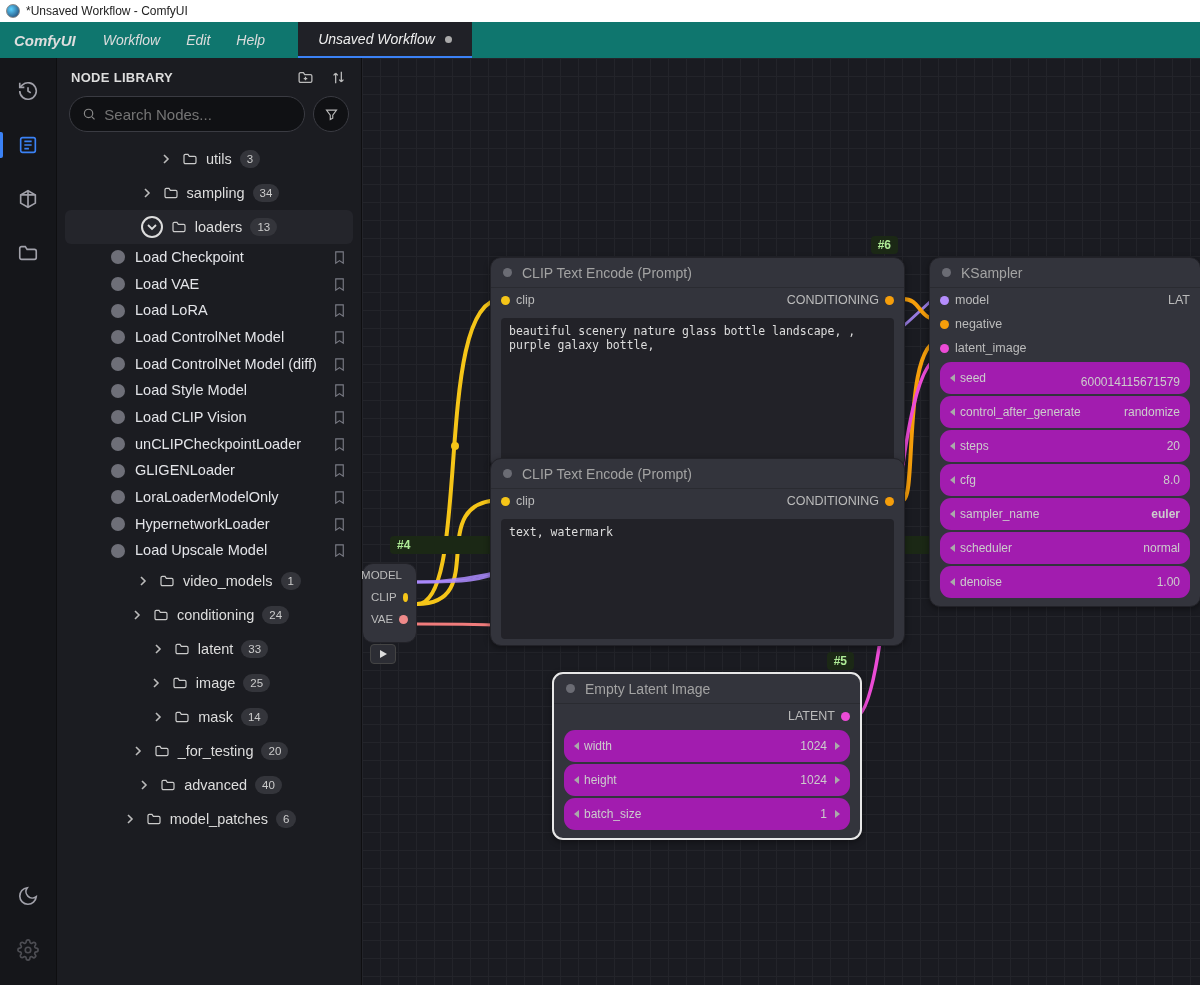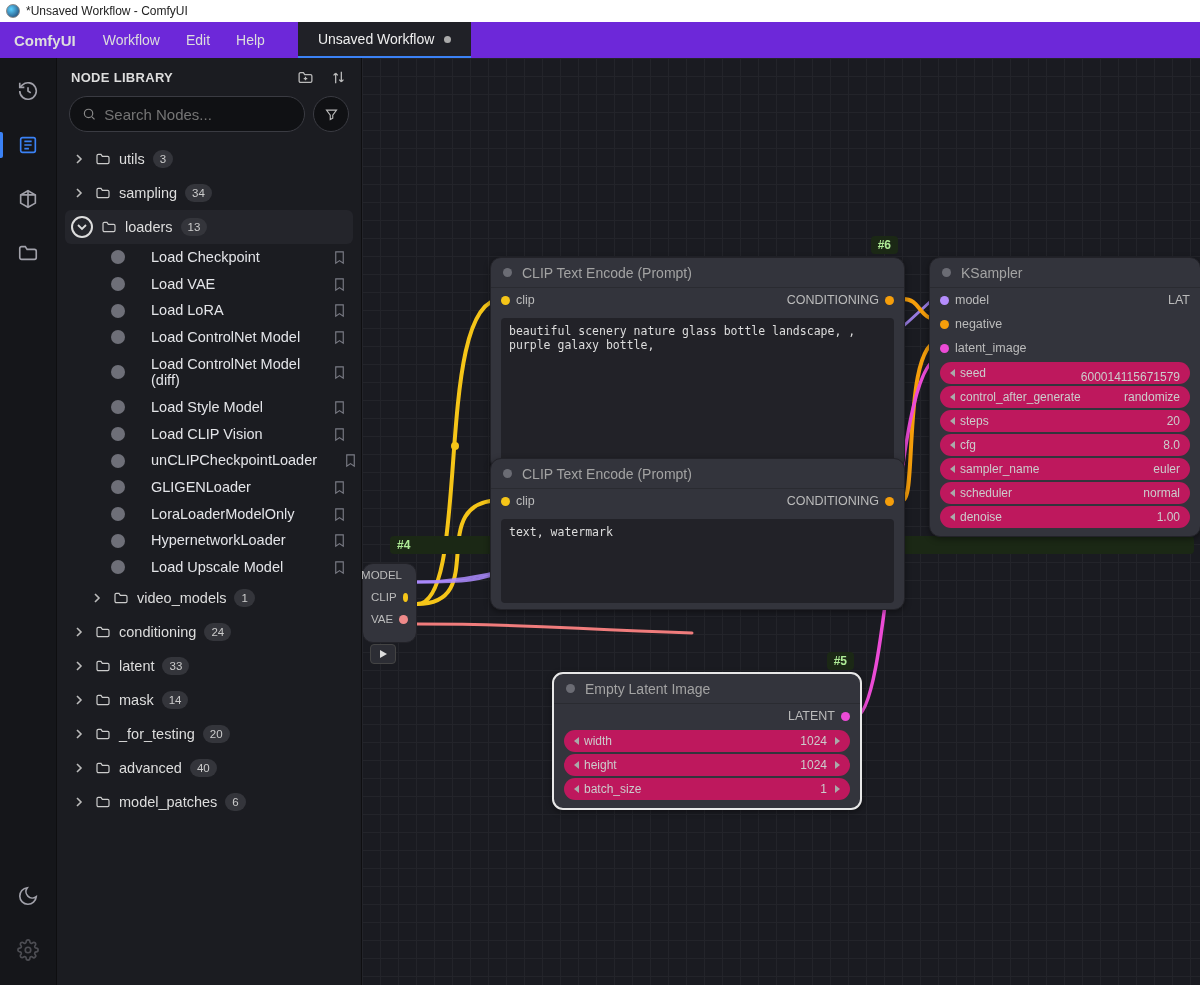--- a/index.html
+++ b/index.html
@@ -2,21 +2,21 @@
 <html><head>
 <meta charset="utf-8">
 <style>
   * { box-sizing: border-box; margin:0; padding:0; font-family: -apple-system, BlinkMacSystemFont, "Segoe UI", Arial, sans-serif; }
   body { width:1200px; height:985px; background:#fff; overflow:hidden; }
   
   .win-titlebar { height:22px; background:#fff; display:flex; align-items:center; padding:0 6px; font-size:12px; color:#222; }
   .win-titlebar .win-icon { width:14px; height:14px; border-radius:50%; margin-right:6px; background: radial-gradient(circle at 35% 35%, #5bd1ff, #1b3a66); border:1px solid #888; position:relative;}
   .app-frame { height:963px; background:#15161a; display:flex; flex-direction:column; }
   
-  .menubar { height:36px; background:#6d28d9; display:flex; align-items:stretch; color:#ddd; font-size:14px; }
+  .menubar { height:36px; background:#0f766e; display:flex; align-items:stretch; color:#ddd; font-size:14px;font-style:italic; }
   .brand { font-weight:700; padding:0 14px; display:flex; align-items:center; font-size:15px;}
   .menu-item { padding:0 13px; display:flex; align-items:center; cursor:pointer; }
   .tab-strip { display:flex; align-items:stretch; margin-left:20px;}
   .tab { padding:0 20px; display:flex; align-items:center; gap:10px; background:#202127; border-bottom:2px solid #3b82f6; color:#eee; font-size:14px;}
   .tab .dot { width:7px; height:7px; border-radius:50%; background:#aaa;}
   
   .body-row { flex:1; display:flex; overflow:hidden;}
   .rail { width:57px; background:#15161a; display:flex; flex-direction:column; align-items:center; padding-top:22px; gap:32px; border-right:1px solid #0e0e10;}
   .rail .rail-icon { width:22px; height:22px; color:#a1a1aa; display:flex; align-items:center; justify-content:center; cursor:pointer;}
   .rail .rail-icon.active { color:#3b82f6; }
@@ -24,48 +24,48 @@
   .rail-bottom { margin-top:auto; padding-bottom:24px; display:flex; flex-direction:column; gap:32px; align-items:center;}
   
   .sidebar { width:305px; background:#1b1c21; color:#ddd; display:flex; flex-direction:column; border-right:1px solid #0e0e10; overflow-y:auto;}
   .sidebar-header { height:38px; display:flex; align-items:center; padding:0 14px; font-size:13px; font-weight:600; letter-spacing:.3px; justify-content:space-between;}
   .sidebar-header .hdr-icons{ display:flex; gap:16px; color:#bbb;}
   .search-row { padding:0 12px 8px; display:flex; gap:8px;}
   .search-box { flex:1; height:36px; border-radius:18px; border:1px solid #3a3b42; background:#101114; display:flex; align-items:center; padding:0 12px; gap:8px; color:#7a7c85; font-size:15px;}
   .search-box input{ background:none;border:none;outline:none;color:#f97316;font-size:15px;width:100%;}
   .filter-btn { width:36px; height:36px; border-radius:18px; border:1px solid #3a3b42; background:#101114; display:flex; align-items:center; justify-content:center;color:#bbb;}
   .tree { padding:2px 8px 20px; font-size:14.5px;}
-  .tree-row { display:flex; align-items:center; height:34px; gap:8px; border-radius:6px; padding:0 6px; cursor:pointer;}
+  .tree-row { display:flex; align-items:center; height:34px; gap:8px; border-radius:6px; padding:0 6px; cursor:pointer;justify-content:center;}
   .tree-row.level2 { padding-left:24px;}
   .tree-row.expanded { background:#24252b;}
   .tree-row.expanded .exp-circle{ border:2px solid #ddd; border-radius:50%; width:22px;height:22px;display:flex;align-items:center;justify-content:center;}
   .chev { width:16px; display:flex; justify-content:center; color:#bbb;}
   .folder-icon{ color:#ccc;}
   .count-pill { background:#34353b; border-radius:9px; min-width:20px; height:18px; padding:0 7px; font-size:11.5px; display:inline-flex; align-items:center; justify-content:center; color:#ccc;}
-  .leaf-row { display:flex; align-items:center; padding:5px 6px 5px 46px; gap:26px; border-radius:6px; cursor:pointer;}
+  .leaf-row { display:flex; align-items:center; padding:5px 6px 5px 46px; gap:10px; border-radius:6px; cursor:pointer;}
   .leaf-dot{ width:14px;height:14px;border-radius:50%; background:#6e6f78; flex:none;}
   .leaf-label{ flex:1; color:#e3e4e8; font-size:14.5px; line-height:1.15;}
   .bookmark{ color:#7b7c86;}
   
   .canvas { flex:1; position:relative; background:#1a1b21;
             background-image:
               linear-gradient(#23242a 1px, transparent 1px),
               linear-gradient(90deg,#23242a 1px, transparent 1px);
             background-size: 18px 18px; overflow:hidden;}
   .wires{ position:absolute; left:0; top:0; width:100%; height:100%; pointer-events:none;}
   .node { position:absolute; background:#33343c; border:1px solid #222228; border-radius:11px; box-shadow:0 2px 6px rgba(0,0,0,.4); }
   .node .title{ height:30px; display:flex; align-items:center; gap:10px; padding:0 12px; color:#a3a3a3; font-size:14px; border-bottom:1px solid #2a2b31; }
   .node .title .tdot{ width:9px;height:9px;border-radius:50%; background:#6b6c74;}
   .port-row{ height:24px; display:flex; align-items:center; justify-content:space-between; padding:0 10px; font-size:12.5px; color:#bbb;}
   .port-label{ display:flex; align-items:center; gap:6px;}
   .port-dot{ width:9px;height:9px;border-radius:50%;}
   .yellow{background:#f5c518;} .orange{background:#f59e0b;} .pink{background:#ec4bd6;} .purple{background:#b58dfd;} .red{background:#ef8a8a;}
   .textarea{ margin:6px 10px; height:146px; background:#222228; border-radius:4px; padding:6px 8px; font-family: "Consolas", monospace; font-size:11.5px; color:#ddd; }
   .node-tag{ position:absolute; top:-22px; right:6px; background:#1b2815; color:#aeeb96; font-size:12px; font-weight:700; padding:2px 7px; border-radius:4px;}
-  .widget{ height:22px; margin:2px 10px; background:#be185d; border-radius:11px; display:flex; align-items:center; justify-content:space-between; padding:8px 10px; font-size:12px; color:#ccc; }
+  .widget{ height:32px; margin:2px 10px; background:#a21caf; border-radius:11px; display:flex; align-items:center; justify-content:space-between; padding:8px 10px; font-size:12px; color:#ccc; }
   .widget .wlabel{ display:flex; align-items:center; gap:5px;}
   .tri{ width:0;height:0;border-top:4px solid transparent;border-bottom:4px solid transparent;}
   .tri.left{ border-right:5px solid #aaa;}
   .tri.right{ border-left:5px solid #aaa;}
   .stub{ position:absolute; background:#33343c; border:1px solid #222228; border-radius:11px;}
   .stub .stub-port{ display:flex;align-items:center;justify-content:flex-end;gap:6px;padding:0 8px;height:22px;font-size:11.5px;color:#bbb;}
   .play-btn{ position:absolute; width:26px;height:20px;background:#2c2d34;border:1px solid #444;border-radius:4px;display:flex;align-items:center;justify-content:center;color:#ddd;}
   svg{ display:block;}
   
   .sidebar::-webkit-scrollbar{width:0;}
@@ -366,20 +366,34 @@
             <span class="chev">
               <svg width="12" height="12" viewBox="0 0 12 12">
                 <path d="M4 2l4 4-4 4" stroke="#bbb" stroke-width="1.6" fill="none"></path>
               </svg>
             </span>
             <span class="folder-icon">
               <svg width="16" height="16" viewBox="0 0 24 24" fill="none" stroke="currentColor" stroke-width="1.8">
                 <path d="M3 7a2 2 0 0 1 2-2h4l2 3h8a2 2 0 0 1 2 2v7a2 2 0 0 1-2 2H5a2 2 0 0 1-2-2V7z"></path>
               </svg>
             </span>
+            <span>image</span>
+            <span class="count-pill">25</span>
+          </div>
+          <div class="tree-row">
+            <span class="chev">
+              <svg width="12" height="12" viewBox="0 0 12 12">
+                <path d="M4 2l4 4-4 4" stroke="#bbb" stroke-width="1.6" fill="none"></path>
+              </svg>
+            </span>
+            <span class="folder-icon">
+              <svg width="16" height="16" viewBox="0 0 24 24" fill="none" stroke="currentColor" stroke-width="1.8">
+                <path d="M3 7a2 2 0 0 1 2-2h4l2 3h8a2 2 0 0 1 2 2v7a2 2 0 0 1-2 2H5a2 2 0 0 1-2-2V7z"></path>
+              </svg>
+            </span>
             <span>mask</span>
             <span class="count-pill">14</span>
           </div>
           <div class="tree-row">
             <span class="chev">
               <svg width="12" height="12" viewBox="0 0 12 12">
                 <path d="M4 2l4 4-4 4" stroke="#bbb" stroke-width="1.6" fill="none"></path>
               </svg>
             </span>
             <span class="folder-icon">
@@ -483,21 +497,21 @@
         <div class="port-row">
           <div class="port-label">
               <span class="port-dot yellow"></span>
               <span>clip</span>
             </div>
           <div class="port-label">
               <span>CONDITIONING</span>
               <span class="port-dot orange"></span>
             </div>
         </div>
-        <div class="textarea" style="height:84px;">text, watermark</div>
+        <div class="textarea" style="height:120px;">text, watermark</div>
       </div>
 
       <div class="node" style="left:190px;top:614px;width:310px;border:2px solid #e8e8e8;">
         <div class="node-tag">#5</div>
         <div class="title">
             <span class="tdot"></span>
             <span>Empty Latent Image</span>
           </div>
         <div class="port-row" style="justify-content:flex-end;">
           <div class="port-label">
@@ -601,21 +615,21 @@
               </span>
     <span style="display:flex;align-items:center;gap:8px;">
                 <span>8.0</span>
               </span>
   </div>
             <div class="widget">
     <span class="wlabel">
                 <span class="tri left"></span>
                 <span>sampler_name</span>
               </span>
-    <span style="display:flex;align-items:flex-start;gap:8px;">
+    <span style="display:flex;align-items:flex-start;gap:8px;font-weight:bold;">
                 <span>euler</span>
               </span>
   </div>
             <div class="widget">
     <span class="wlabel">
                 <span class="tri left"></span>
                 <span>scheduler</span>
               </span>
     <span style="display:flex;align-items:center;gap:8px;">
                 <span>normal</span>

